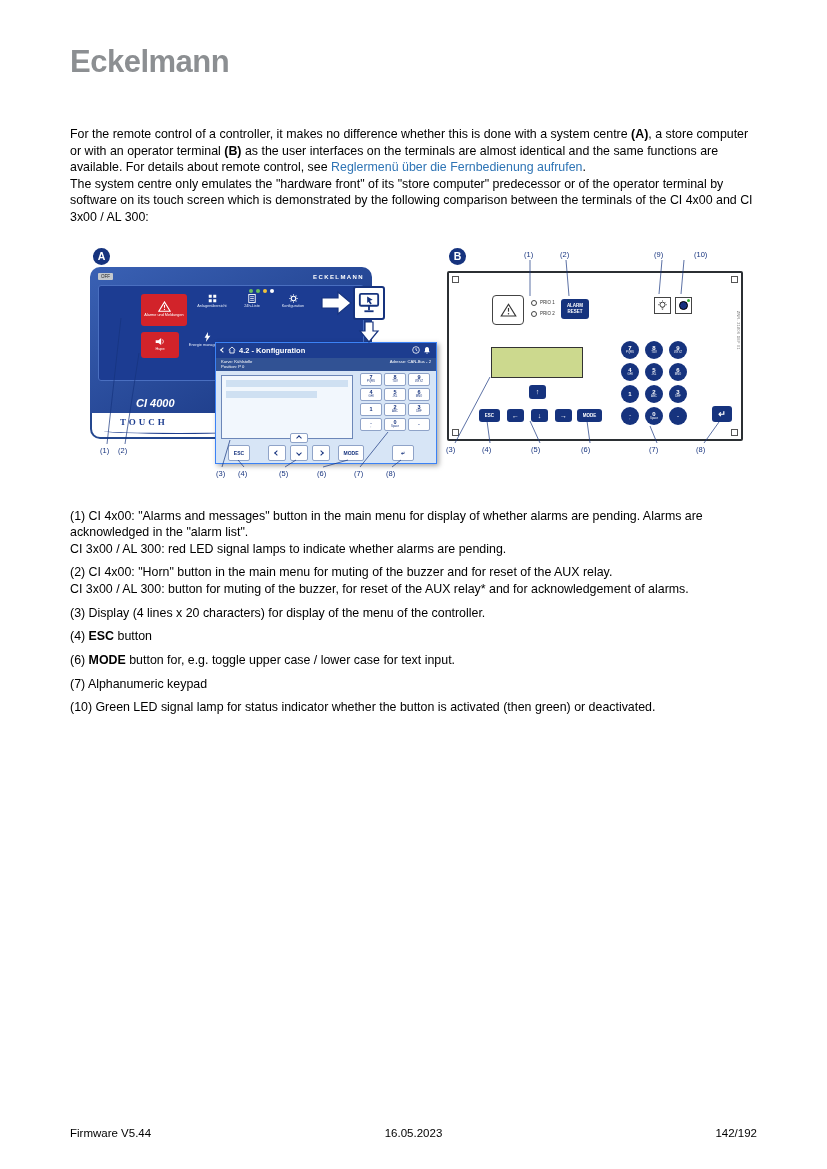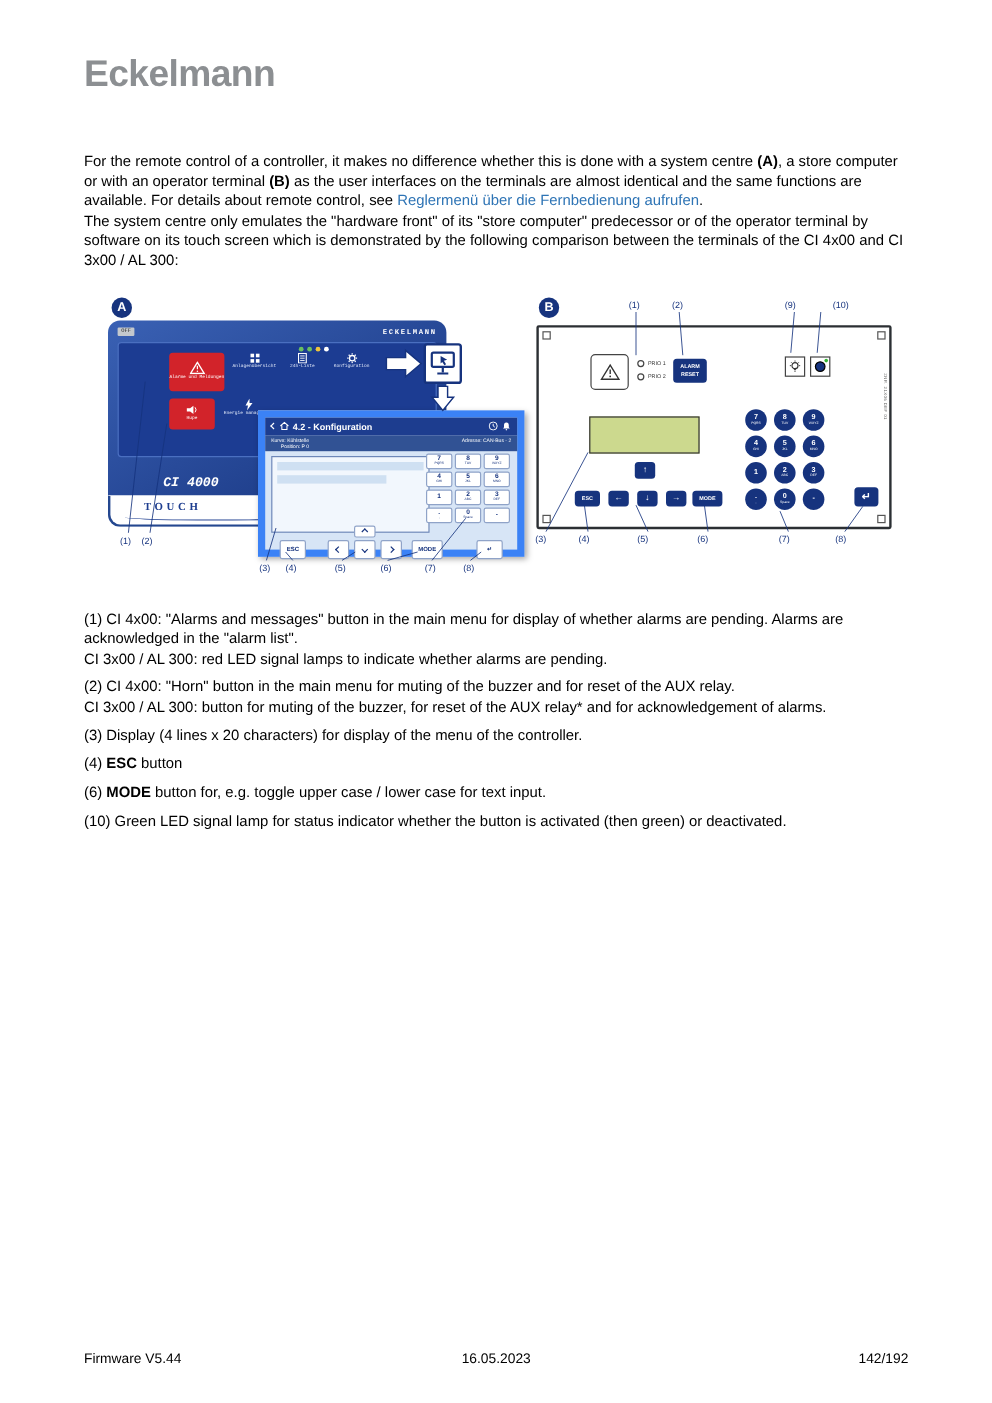--- a/index.html
+++ b/index.html
@@ -18,21 +18,21 @@
   
   .figure { position:relative; width:687px; height:238px; margin:20px 0 24px 0; }
   .tag { position:absolute; width:17px; height:17px; border-radius:50%; background:#16337e; color:#fff;
          font-size:10.5px; font-weight:bold; display:flex; align-items:center; justify-content:center; z-index:7; }
   .co { position:absolute; font-size:7.5px; color:#16337e; white-space:nowrap; z-index:7; }
   .fig-lines { position:absolute; left:0; top:0; z-index:6; pointer-events:none; }
 
   
   .dev-a { position:absolute; left:20px; top:21px; width:282px; z-index:1; }
   .dev-a-body { height:146px; background:linear-gradient(150deg,#3a61b4,#16337e); border-radius:10px 10px 0 0;
-                padding:5px 8px; position:relative;font-family:Liberation Mono, monospace; }
+                padding:5px 8px; position:relative; }
   .dev-a-top { display:flex; justify-content:space-between; align-items:center; height:10px; }
   .off-chip { background:#c3c8cd; color:#222; font-size:4.5px; line-height:7px; padding:0 3px; border-radius:1px; }
   .dev-a-brand { color:#fff; font-size:6px; font-weight:bold; letter-spacing:1.4px; }
   .dev-a-screen { position:relative; margin-top:3px; height:96px; background:#1c3c92; border:1px solid #4a6fc0;
                   border-radius:3px; padding:8px 6px 4px 42px; }
   .status-row { position:absolute; top:3px; left:150px; display:flex; gap:3px; }
   .sdot { width:4px; height:4px; border-radius:50%; display:inline-block; }
   .tile-row { display:flex; gap:6px; align-items:flex-start; }
   .tile-row + .tile-row { margin-top:6px; }
   .tile { display:flex; flex-direction:column; align-items:center; justify-content:center; gap:1px; }
@@ -47,21 +47,21 @@
                 position:relative; }
   .touch-label { position:absolute; left:28px; top:4px; color:#1d3d8f; font-size:9px; font-weight:bold; letter-spacing:3px;font-family:Liberation Serif, serif; }
   .touch-swoosh { position:absolute; left:12px; bottom:3px; width:150px; height:6px;
                   border-bottom:1.5px solid #1d3d8f; border-radius:0 0 50% 50%; }
 
   .remote-box { position:absolute; left:283px; top:40px; width:32px; height:34px; background:#fff;
                 border:2px solid #16337e; border-radius:3px; display:flex; align-items:center; justify-content:center; z-index:5; }
 
   
   .ov { position:absolute; left:145px; top:96px; width:222px; height:122px; background:#d7e5f6;
-        border:6px solid #3b82f6; box-shadow:2px 2px 5px rgba(0,0,0,.35); z-index:4;text-align:right; }
+        border:1px solid #3b82f6; box-shadow:2px 2px 5px rgba(0,0,0,.35); z-index:4; }
   .ov-title { height:15px; background:#1d3d8f; display:flex; align-items:center; gap:3px; padding:0 5px; }
   .ov-title-text { color:#fff; font-size:7.5px; font-weight:bold; }
   .sp { flex:1; }
   .ov-info { height:13px; background:#315294; color:#fff; display:flex; justify-content:space-between;
              padding:1px 5px 0 5px; font-size:4.2px; line-height:5.5px; }
   .ov-body { position:relative; height:94px; }
   .ov-display { position:absolute; left:5px; top:4px; width:132px; height:64px; background:#f2f7fd; border:1px solid #6d87b8; }
   .ov-disp-stripe { margin:4px 4px 0 4px; height:7px; background:#cfe0f2; }
   .ov-disp-stripe.short { width:70%; }
   .ov-kp { position:absolute; right:6px; top:2px; display:grid; grid-template-columns:repeat(3,22px); gap:2px; }
@@ -513,20 +513,21 @@
         <span>(2) CI 4x00: "Horn" button in the main menu for muting of the buzzer and for reset of the AUX relay.</span><br>
         <span>CI 3x00 / AL 300: button for muting of the buzzer, for reset of the AUX relay* and for acknowledgement of alarms.</span>
       </p>
       <p class="item">(3) Display (4 lines x 20 characters) for display of the menu of the controller.</p>
       <p class="item">
         <span>(4) </span><b>ESC</b><span> button</span>
       </p>
       <p class="item">
         <span>(6) </span><b>MODE</b><span> button for, e.g. toggle upper case / lower case for text input.</span>
       </p>
+      <p class="item">(7) Alphanumeric keypad</p>
       <p class="item">(10) Green LED signal lamp for status indicator whether the button is activated (then green) or deactivated.</p>
     </div>
   </div>
 
   <div class="footer">
     <span class="f-left">Firmware V5.44</span>
     <span class="f-center">16.05.2023</span>
     <span class="f-right">142/192</span>
   </div>
 </div>

